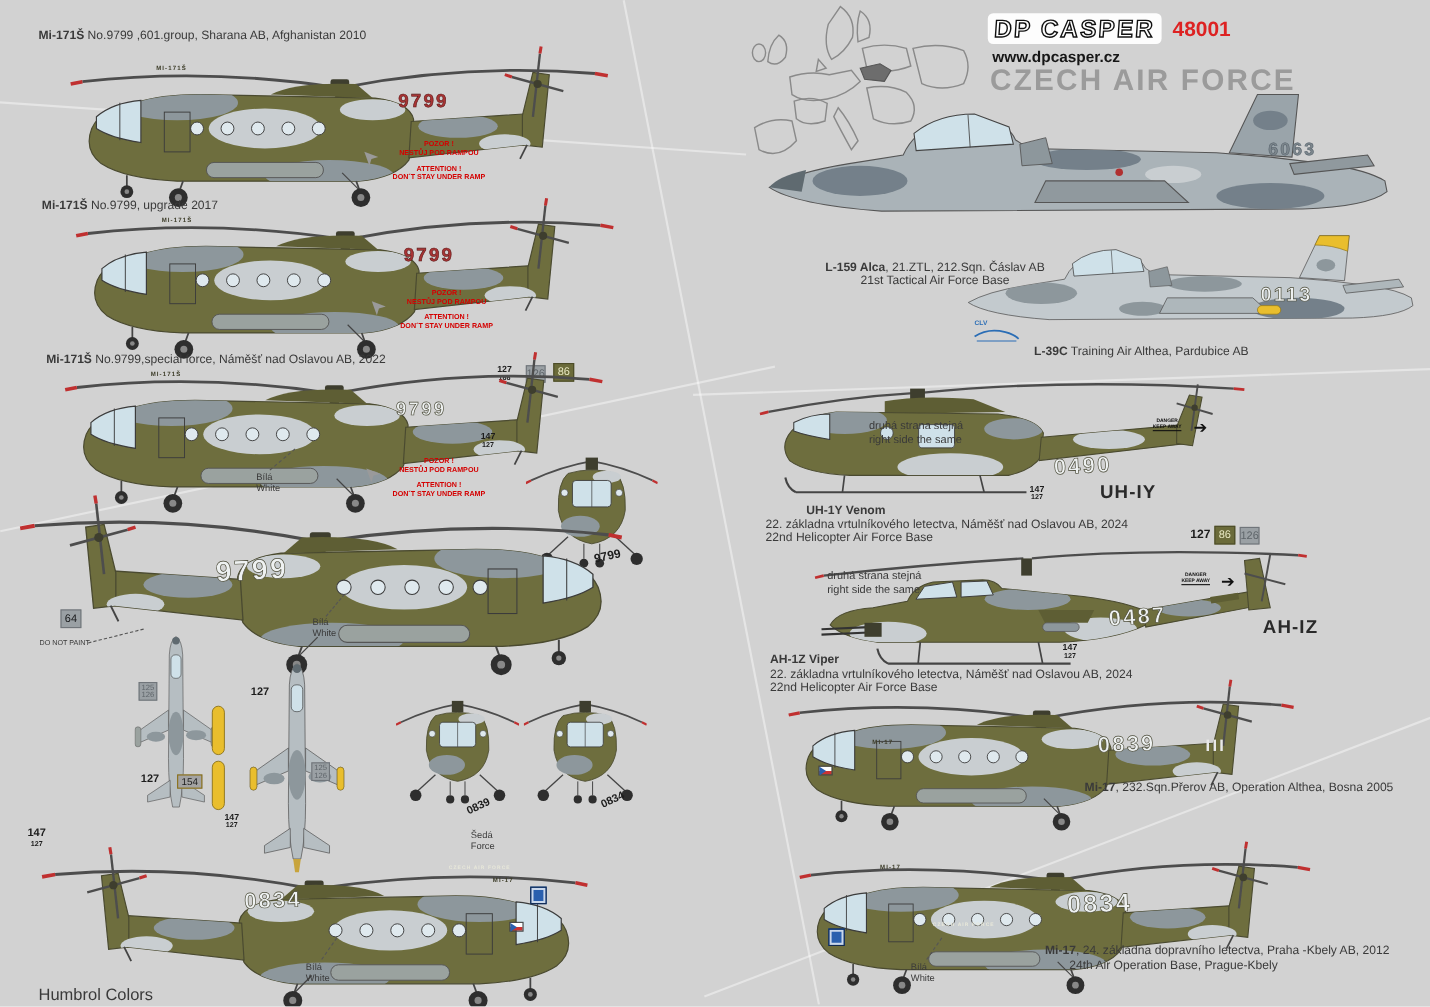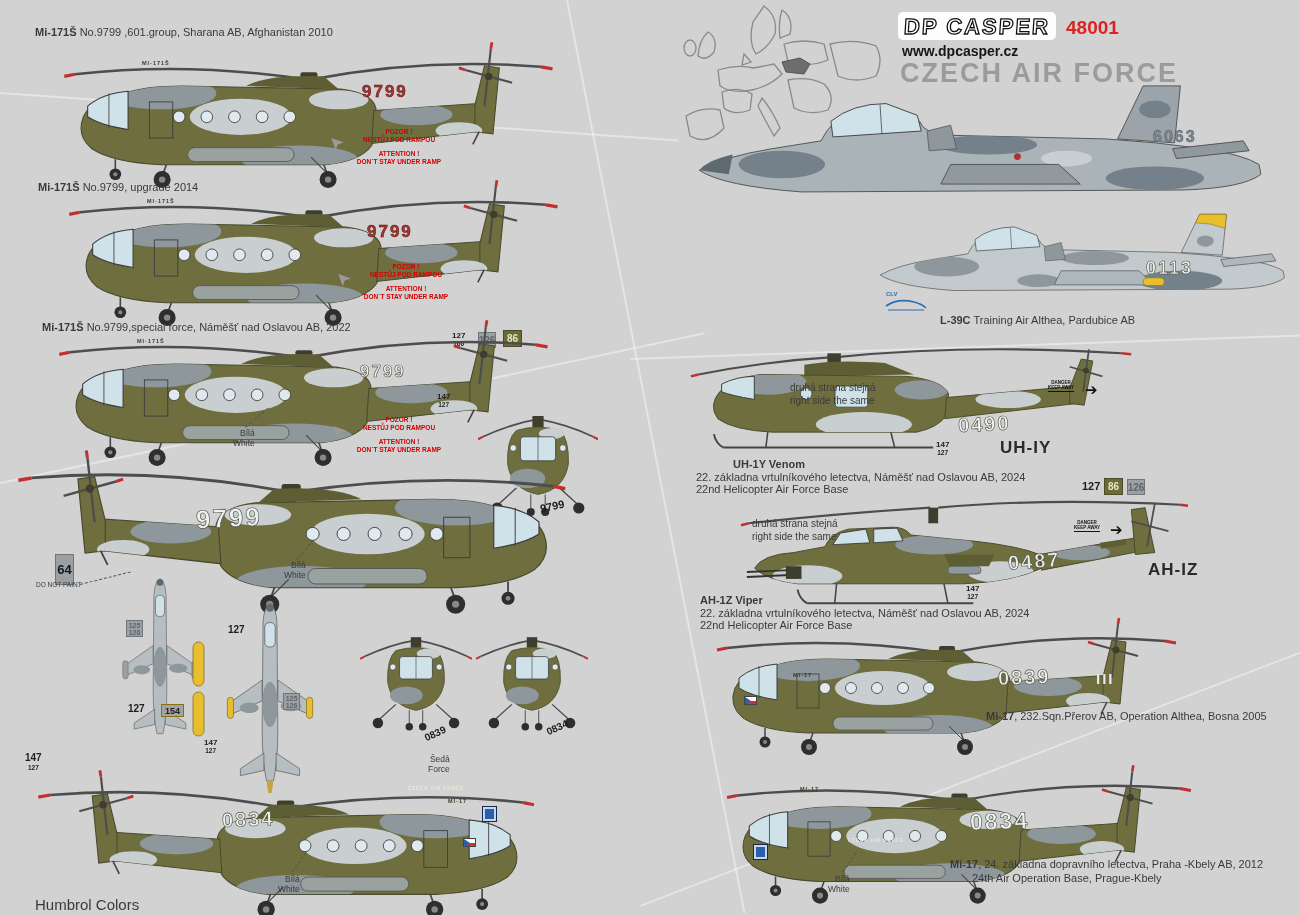--- a/index.html
+++ b/index.html
@@ -12,30 +12,30 @@
   .capline{position:absolute;font-size:11px;color:#3a3a3a;white-space:nowrap}
   .warn{position:absolute;width:118px;text-align:center;font-size:6.5px;font-weight:bold;color:#d40000;line-height:1.3}
   .wgap{margin-top:5px}
   .garrow{position:absolute;color:#9a9a9a;font-size:18px;transform:rotate(-135deg);line-height:1}
   .darrow{position:absolute;color:#111;font-size:15px;line-height:1}
   .serial{position:absolute;font-weight:bold;color:#eef1f1;-webkit-text-stroke:.6px #4c4c3a;letter-spacing:2px;white-space:nowrap}
   .serial.red{color:#a83434;-webkit-text-stroke:.5px #511}
   .serial.gray{color:#7d878d;-webkit-text-stroke:.5px #55606a}
   .stencil{position:absolute;font-size:5.5px;font-weight:bold;color:#3c3c28;letter-spacing:1px;white-space:nowrap}
   .stencil.lt{color:#e8e8da}
-  .paintlabel{position:absolute;font-size:8.5px;color:#3a3a3a;text-align:right;line-height:1.2;white-space:nowrap}
+  .paintlabel{position:absolute;font-size:8.5px;color:#3a3a3a;text-align:left;line-height:1.2;white-space:nowrap}
   .codepair{position:absolute;font-size:8px;font-weight:bold;color:#1d1d1d;line-height:1.15;text-align:center;white-space:nowrap}
   .codepair .sm{font-size:6.5px}
   .code{position:absolute;font-size:10px;font-weight:bold;color:#1d1d1d;white-space:nowrap}
-  .bdg{position:absolute;display:flex;align-items:center;justify-content:center;font-weight:bold;border:1px solid #70757a;box-sizing:border-box}
+  .bdg{position:absolute;display:flex;align-items:center;justify-content:center;font-weight:normal;border:1px solid #70757a;box-sizing:border-box}
   .bdg.gray{background:#9aa0a4;color:#5f656a;width:18px;height:16px;font-size:10px}
   .bdg.gray2{background:#9aa0a4;color:#5f656a;width:17px;height:17px;font-size:7px;flex-direction:column;line-height:1}
   .bdg.olive{background:#6b6b3a;color:#e6e6c0;width:19px;height:17px;font-size:10px;border-color:#4c4c28}
   .bdg.yellow{background:#a3a3a3;color:#222;width:23px;height:13px;font-size:9px;border-color:#8a6f14}
-  .bdg.dark{background:#9aa0a4;color:#17181a;width:19px;height:31px;font-size:13px}
+  .bdg.dark{background:#9aa0a4;color:#17181a;width:19px;height:17px;font-size:10px}
   .same{position:absolute;font-size:10px;color:#3a3a3a;line-height:1.25;white-space:nowrap}
   .dangerflag{position:absolute;font-size:4.5px;font-weight:bold;color:#111;line-height:1.2;text-align:center;white-space:nowrap;border-bottom:1px solid #111}
   .bigmark{position:absolute;font-weight:bold;color:#2a2a2a;font-size:17px;letter-spacing:1px;white-space:nowrap}
   .dash{position:absolute;border-top:1px dashed #555;transform-origin:0 0}
   .czflag{position:absolute;width:13px;height:9px;background:linear-gradient(#fff 50%,#c33 50%);border:1px solid #444;box-sizing:border-box}
   .czflag:before{content:"";position:absolute;left:0;top:0;border-left:6px solid #2a5fae;border-top:4px solid transparent;border-bottom:4px solid transparent;height:0;width:0}
   .bluebdg{position:absolute;width:13px;height:14px;background:#2a5fae;border:1px solid #122a50;box-shadow:inset 0 0 0 2px rgba(255,255,255,.75)}
   .brandpanel{position:absolute;background:#fdfdfd;border-radius:5px}
   .brand{position:absolute;font-size:22px;font-weight:bold;color:#fff;-webkit-text-stroke:1.3px #101010;letter-spacing:2px;transform:skewX(-4deg);white-space:nowrap}
   .catalog{position:absolute;font-size:19px;font-weight:bold;color:#d22;white-space:nowrap}
@@ -174,21 +174,21 @@
   <div class="serial red" style="left:362px;top:82px;font-size:17px">9799</div>
   <span class="garrow" style="left:328px;top:134px">➤</span>
   <div class="warn" style="left:340px;top:128px">
     <div>POZOR !</div>
       <div>NESTŮJ POD RAMPOU</div>
     <div class="wgap">ATTENTION !</div>
       <div>DON´T STAY UNDER RAMP</div>
   </div>
 
   <div class="cap" style="left:38px;top:181px">
-    <span class="b">Mi-171Š</span><span> No.9799, upgrade 2014</span>
+    <span class="b">Mi-171Š</span><span> No.9799, upgrade 2017</span>
   </div>
   <svg class="abs" style="left:65px;top:178px" width="500" height="160" viewBox="0 0 470 150">
     <use href="#mi8"></use>
   </svg>
   <div class="stencil" style="left:147px;top:198px">MI-171Š</div>
   <div class="serial red" style="left:367px;top:222px;font-size:17px">9799</div>
   <span class="garrow" style="left:335px;top:270px">➤</span>
   <div class="warn" style="left:347px;top:263px">
     <div>POZOR !</div>
       <div>NESTŮJ POD RAMPOU</div>
@@ -350,20 +350,24 @@
     </g>
     <path d="M6,92 Q14,82 40,76 L36,96 Z" fill="#5f6a70"></path>
     <path d="M140,42 Q162,24 196,24 L228,36 L232,52 L142,58 Z" fill="#cfe1e9" stroke="#444" stroke-width="1"></path>
     <line x1="190" y1="25" x2="192" y2="55" stroke="#444" stroke-width="0.8"></line>
     <path d="M238,52 L262,46 L268,70 L240,72 Z" fill="#8d979c" stroke="#555" stroke-width="0.8"></path>
     <path d="M262,86 L372,86 L394,106 L252,106 Z" fill="#90999e" stroke="#555" stroke-width="1"></path>
     <path d="M488,70 L560,62 L566,72 L492,80 Z" fill="#90999e" stroke="#555" stroke-width="1"></path>
     <circle cx="330" cy="78" r="3.5" fill="#b03030"></circle>
   </svg>
   <div class="serial gray" style="left:1153px;top:128px;font-size:16px">6063</div>
+  <div class="cap" style="left:700px;top:237px;width:300px;text-align:center;white-space:normal">
+    <span class="b">L-159 Alca</span><span>, 21.ZTL, 212.Sqn. Čáslav AB</span>
+    <div>21st Tactical Air Force Base</div>
+  </div>
 
   <svg class="abs" style="left:876px;top:210px" width="424" height="106" viewBox="0 0 600 150">
     <defs>
         <clipPath id="j39cp">
           <path d="M6,92 Q30,78 80,70 L130,62 Q140,40 162,34 L208,32 Q228,34 234,48 L246,56 L420,60 L470,64 L520,70 Q560,76 576,86 L578,96 Q560,110 500,112 L110,114 Q30,108 6,92 Z"></path>
         </clipPath>
       </defs>
     <path d="M432,60 L458,6 L496,6 L490,64 Z" fill="#c3cace" stroke="#555" stroke-width="1"></path>
     <path d="M458,6 L496,6 L494,26 Q474,18 452,18 Z" fill="#e9be2d" stroke="#8a6f14" stroke-width="0.8"></path>
     <ellipse cx="466" cy="44" rx="12" ry="8" fill="#8d979c"></ellipse>

